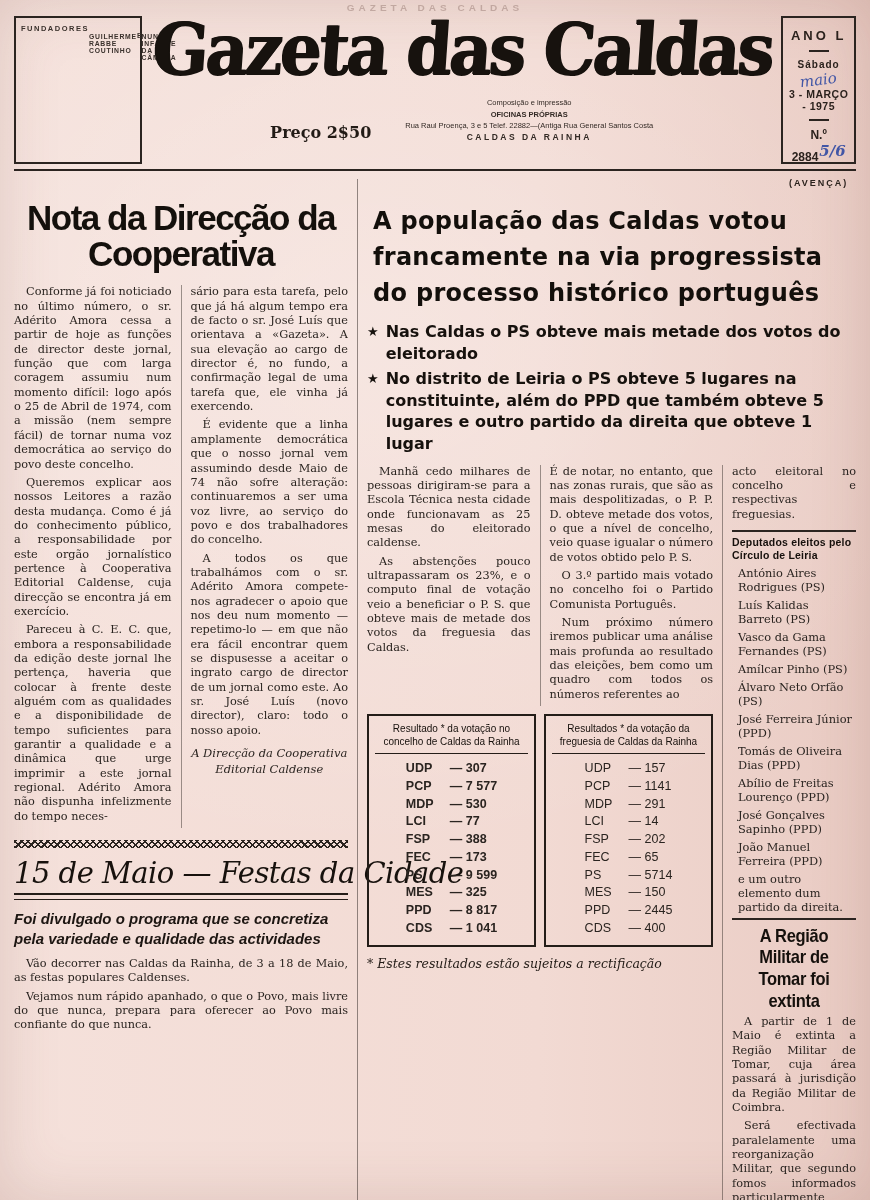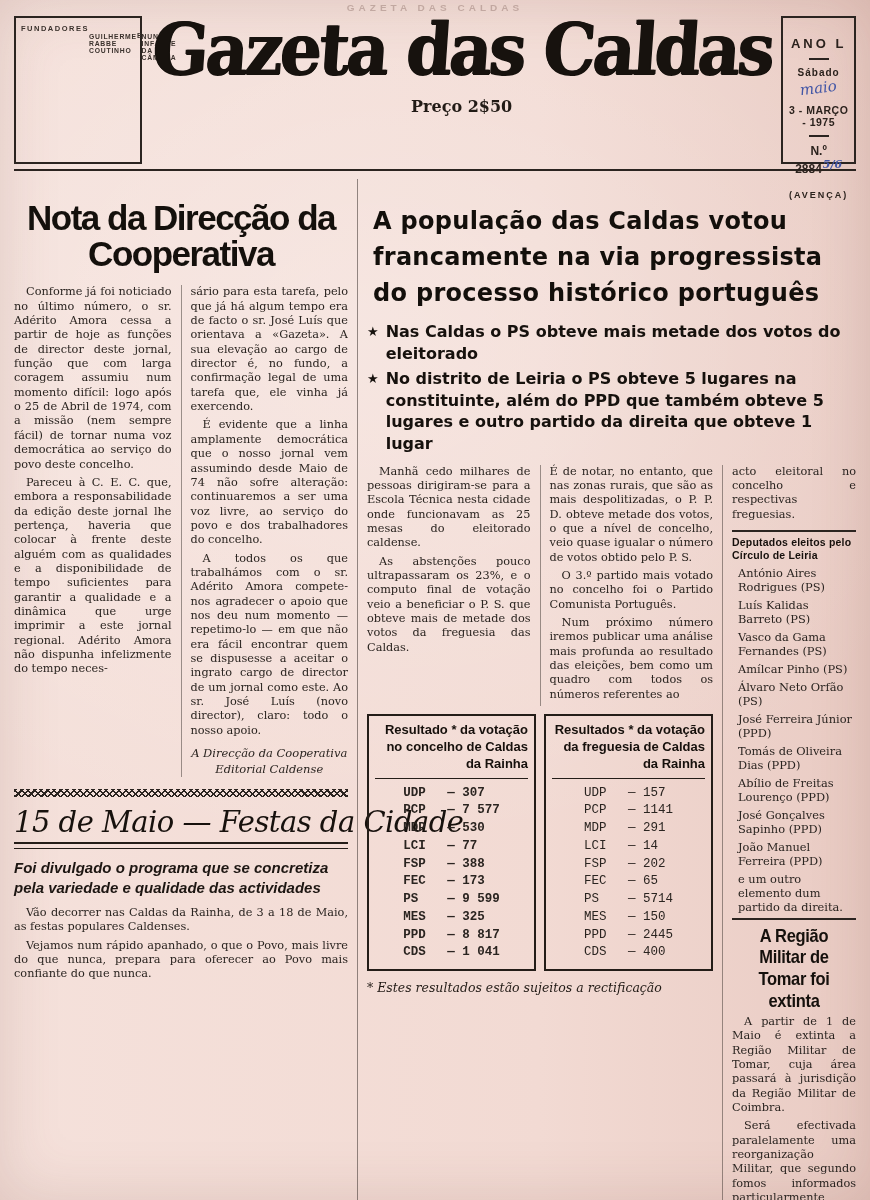--- a/index.html
+++ b/index.html
@@ -25,29 +25,29 @@
   .title-block{flex:1;text-align:center;position:relative;}
   .paper-title{margin:0;font-family:"DejaVu Serif",serif;font-weight:bold;font-size:66px;
         line-height:1.02;letter-spacing:-3px;color:#17120e;transform:skewX(-4deg) scaleY(1.08);
         text-shadow:1.4px 0 0 #17120e,.7px .7px 0 #17120e;white-space:nowrap;}
   .under-title{display:flex;align-items:flex-end;justify-content:center;gap:34px;margin-top:14px;}
   .price{font-size:16px;font-weight:bold;color:#221b16;padding-bottom:2px;}
   .imprint{font-family:"Liberation Sans",sans-serif;font-size:7.5px;line-height:1.5;color:#332a25;}
   .imprint .b{font-weight:bold;}
   .imprint .sp{letter-spacing:2.5px;font-size:8.5px;}
   .date-box{width:134px;border:2px solid #2b2420;box-sizing:border-box;text-align:center;
-        padding:18px 4px 6px;font-family:"Liberation Sans",sans-serif;color:#2b221d;}
+        padding:10px 4px 6px;font-family:"Liberation Sans",sans-serif;color:#2b221d;}
   .ano{font-size:13px;font-weight:bold;letter-spacing:3px;}
   .mini-rule{width:20px;height:2px;background:#2b2420;margin:7px auto;}
   .wk{font-size:10px;font-weight:bold;letter-spacing:1px;}
-  .dt{font-size:10.5px;font-weight:bold;letter-spacing:.5px;margin-top:9px;}
+  .dt{font-size:10.5px;font-weight:bold;letter-spacing:.5px;margin-top:1px;}
   .hand{font-family:"DejaVu Serif",serif;font-style:italic;color:#4256a6;}
   .hand.month{display:block;font-size:15px;transform:rotate(-7deg);margin:1px 0 -2px;}
   .num{font-size:12px;font-weight:bold;margin-top:2px;}
-  .hand.sup{font-size:11px;vertical-align:super;margin-left:1px;}
+  .hand.sup{font-size:15px;vertical-align:super;margin-left:1px;}
   .avenca{font-size:9px;letter-spacing:2px;margin-top:14px;font-weight:bold;}
   .rule{border-bottom:2px solid #2b2420;margin:5px 14px 0;}
   
   .p{font-size:11.3px;line-height:1.27;text-align:justify;text-indent:12px;margin:0 0 4px;}
   .p.noind{text-indent:0;}
   .cols2{display:flex;}
   .cols2 .col{flex:1;min-width:0;}
   .cols2 .col+.col{border-left:1px solid rgba(43,36,32,.45);padding-left:9px;margin-left:9px;}
   .continua{font-size:11px;font-style:italic;font-weight:bold;text-align:right;margin-top:4px;}
   .ornament{height:8px;margin:12px 0 8px;
@@ -72,23 +72,23 @@
   .bullets{margin:2px 0 10px;}
   .bullet{display:flex;gap:7px;font-family:"DejaVu Sans",sans-serif;font-weight:bold;
         font-size:16px;line-height:1.35;margin:4px 0;color:#16110d;}
   .bullet .star{flex:0 0 auto;font-size:13px;padding-top:2px;}
   .bullet .bt{padding-right:6px;}
   .elec-body{display:flex;}
   .elec-left{width:346px;flex:0 0 346px;}
   .elec-right{flex:1;min-width:0;border-left:1px solid rgba(43,36,32,.45);padding-left:9px;margin-left:9px;}
   .tables{display:flex;gap:8px;margin-top:8px;}
   .vtable{flex:1;border:2px solid #241d18;padding:5px 4px 7px;box-sizing:border-box;}
-  .vtitle{font-family:"Liberation Sans",sans-serif;font-weight:bold;font-size:13px;line-height:1.3;
-        text-align:right;border-bottom:1px solid #241d18;padding:1px 0 5px;margin:0 2px 6px;color:#16100c;}
-  .vrows{width:max-content;margin:0 auto;font-family:Liberation Mono, monospace;font-size:12.5px;line-height:1.42;}
+  .vtitle{font-family:"Liberation Sans",sans-serif;font-weight:normal;font-size:10px;line-height:1.3;
+        text-align:center;border-bottom:1px solid #241d18;padding:1px 0 5px;margin:0 2px 6px;color:#16100c;}
+  .vrows{width:max-content;margin:0 auto;font-family:Liberation Sans, sans-serif;font-size:12.5px;line-height:1.42;}
   .vrow{display:flex;}
   .vrow .party{width:44px;}
   .vtable.t1 .vrows{font-weight:bold;}
   .footnote{font-style:italic;font-size:12.5px;margin-top:9px;color:#221b16;}
   .dep{border-top:2px solid #2b2420;border-bottom:2px solid #2b2420;padding:4px 0 0;margin:8px 0 10px;}
   .dep-h{font-family:"Liberation Sans",sans-serif;font-weight:bold;font-size:10.5px;
         letter-spacing:.2px;margin-bottom:6px;color:#16100c;transform:scaleY(1.1);}
   .dep-i{font-size:11.4px;line-height:1.25;margin:3.5px 0;padding-left:6px;}
   .tomar-h{margin:6px 4px 9px;font-family:"Liberation Sans",sans-serif;font-weight:bold;
         font-size:16.5px;line-height:1.15;text-align:center;letter-spacing:-.3px;
@@ -125,20 +125,26 @@
       <div class="f-label">FUNDADORES</div>
       <div class="f-name">GUILHERME RABBE COUTINHO</div>
       <div class="f-conj">E</div>
       <div class="f-name">NUNO INFANTE DA CÂMARA</div>
     </div>
 
     <div class="title-block">
       <h1 class="paper-title">Gazeta das Caldas</h1>
       <div class="under-title">
         <div class="price">Preço 2$50</div>
+        <div class="imprint">
+          <div>Composição e impressão</div>
+          <div class="b">OFICINAS PRÓPRIAS</div>
+          <div>Rua Raul Proença, 3 e 5 Telef. 22882—(Antiga Rua General Santos Costa</div>
+          <div class="b sp">CALDAS DA RAINHA</div>
+        </div>
       </div>
     </div>
 
     <div class="date-box">
       <div class="ano">ANO L</div>
       <div class="mini-rule"></div>
       <div class="wk">Sábado</div>
       <span class="hand month">maio</span>
       <div class="dt">3 - MARÇO - 1975</div>
       <div class="mini-rule"></div>
@@ -149,20 +155,21 @@
 
   <div class="rule"></div>
 
   <div class="main-row">
 
     <section class="left-col">
       <h2 class="nota-headline">Nota da Direcção da Cooperativa</h2>
       <div class="cols2">
         <div class="col">
           <p class="p">Conforme já foi noticiado no último número, o sr. Adérito Amora cessa a partir de hoje as funções de director deste jornal, função que com larga coragem assumiu num momento difícil: logo após o 25 de Abril de 1974, com a missão (nem sempre fácil) de tornar numa voz democrática ao serviço do povo deste concelho.</p>
+          <p class="p">Queremos explicar aos nossos Leitores a razão desta mudança. Como é já do conhecimento público, a responsabilidade por este orgão jornalístico pertence à Cooperativa Editorial Caldense, cuja direcção se encontra já em exercício.</p>
           <p class="p">Pareceu à C. E. C. que, embora a responsabilidade da edição deste jornal lhe pertença, haveria que colocar à frente deste alguém com as qualidades e a disponibilidade de tempo suficientes para garantir a qualidade e a dinâmica que urge imprimir a este jornal regional. Adérito Amora não dispunha infelizmente do tempo neces-</p>
         </div>
         <div class="col">
           <p class="p noind">sário para esta tarefa, pelo que já há algum tempo era de facto o sr. José Luís que orientava a «Gazeta». A sua elevação ao cargo de director é, no fundo, a confirmação legal de uma tarefa que, ele vinha já exercendo.</p>
           <p class="p">É evidente que a linha amplamente democrática que o nosso jornal vem assumindo desde Maio de 74 não sofre alteração: continuaremos a ser uma voz livre, ao serviço do povo e dos trabalhadores do concelho.</p>
           <p class="p">A todos os que trabalhámos com o sr. Adérito Amora compete-nos agradecer o apoio que nos deu num momento — repetimo-lo — em que não era fácil encontrar quem se dispusesse a aceitar o ingrato cargo de director de um jornal como este. Ao sr. José Luís (novo director), claro: todo o nosso apoio.</p>
           <div class="sig">A Direcção da Cooperativa Editorial Caldense</div>
         </div>
       </div>
 

